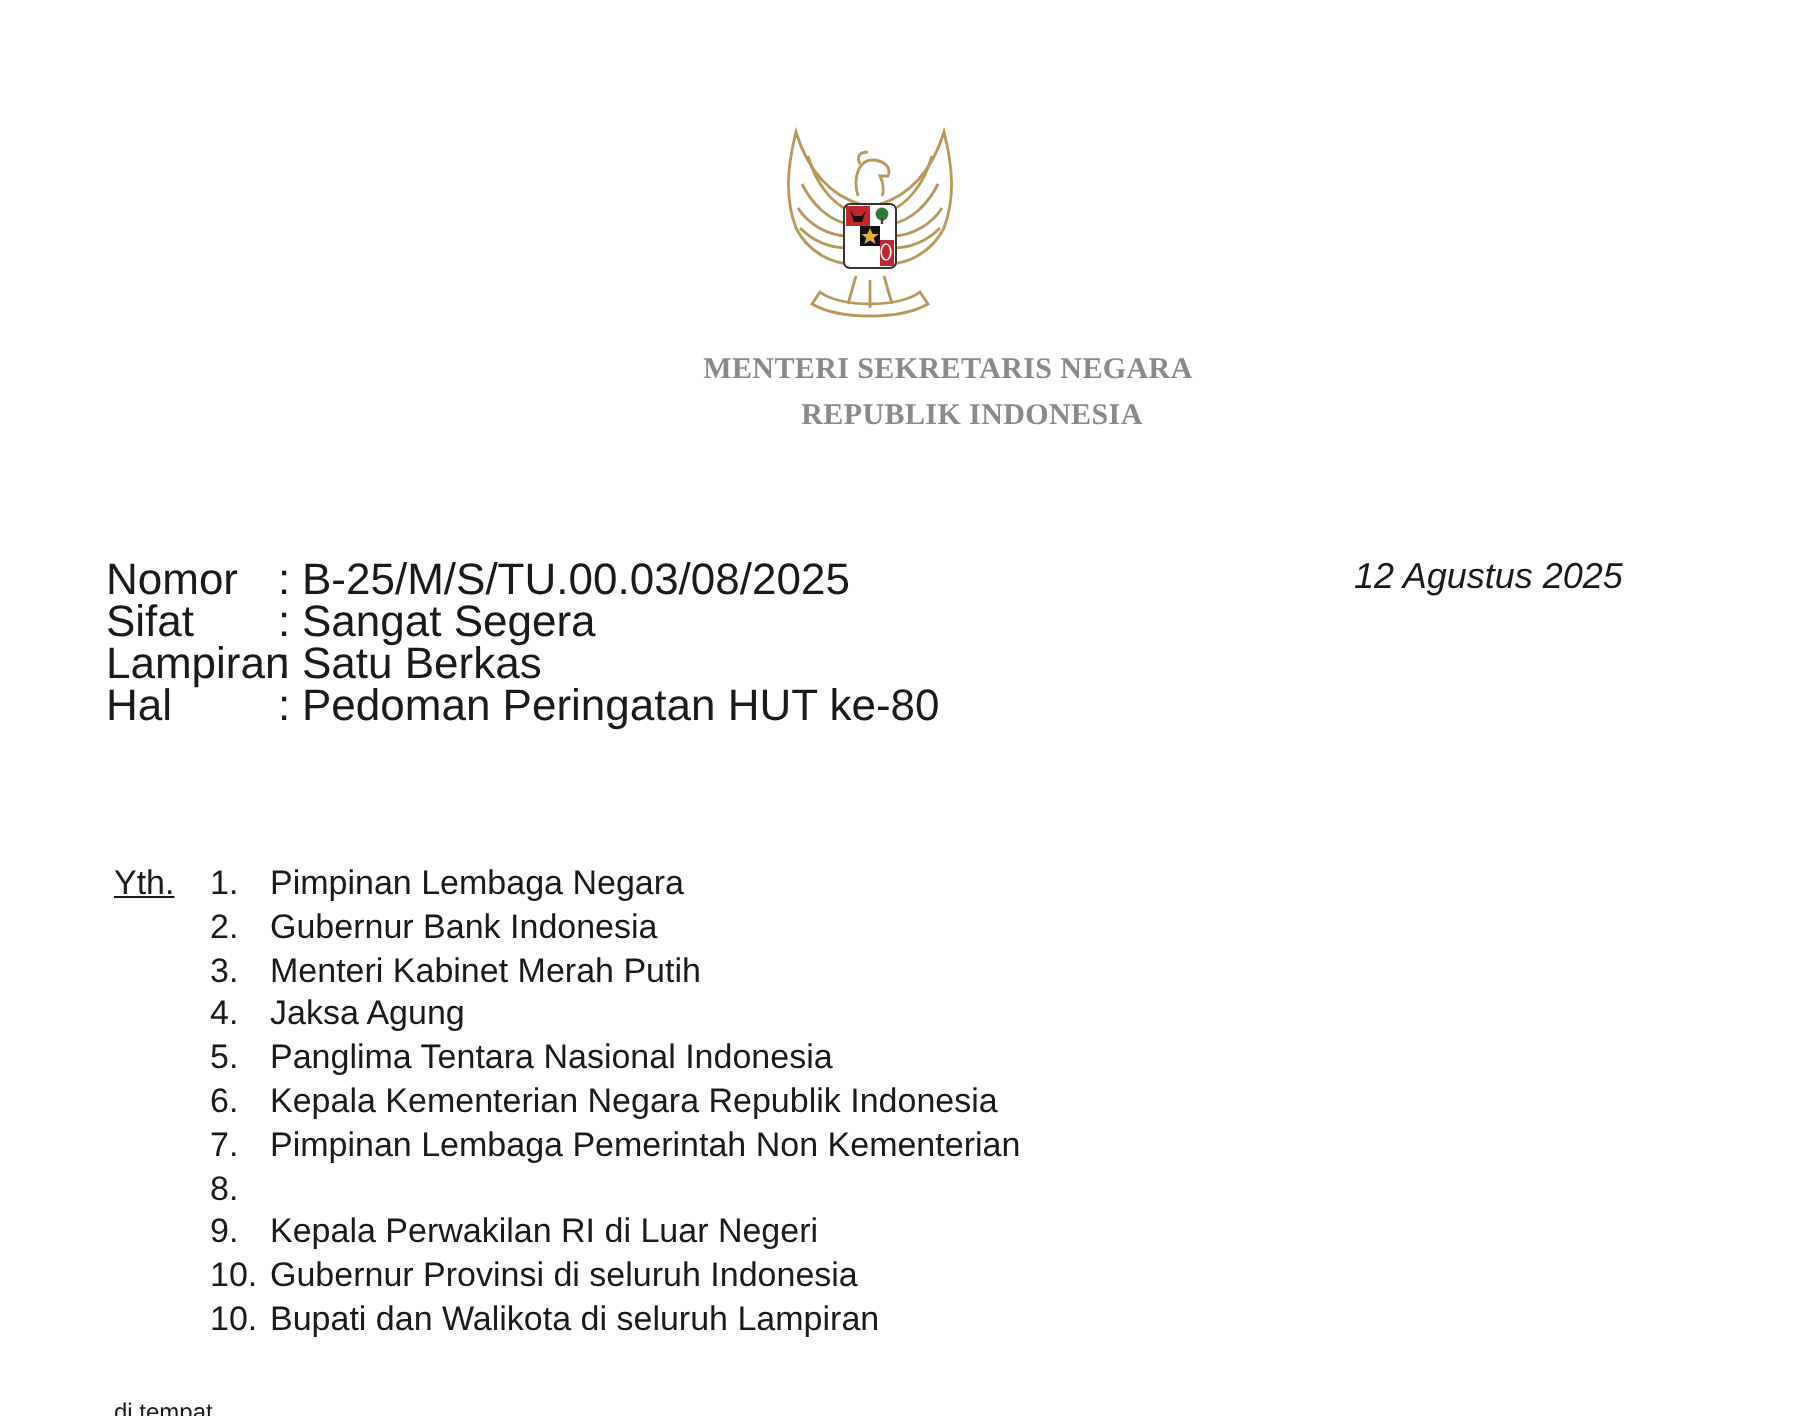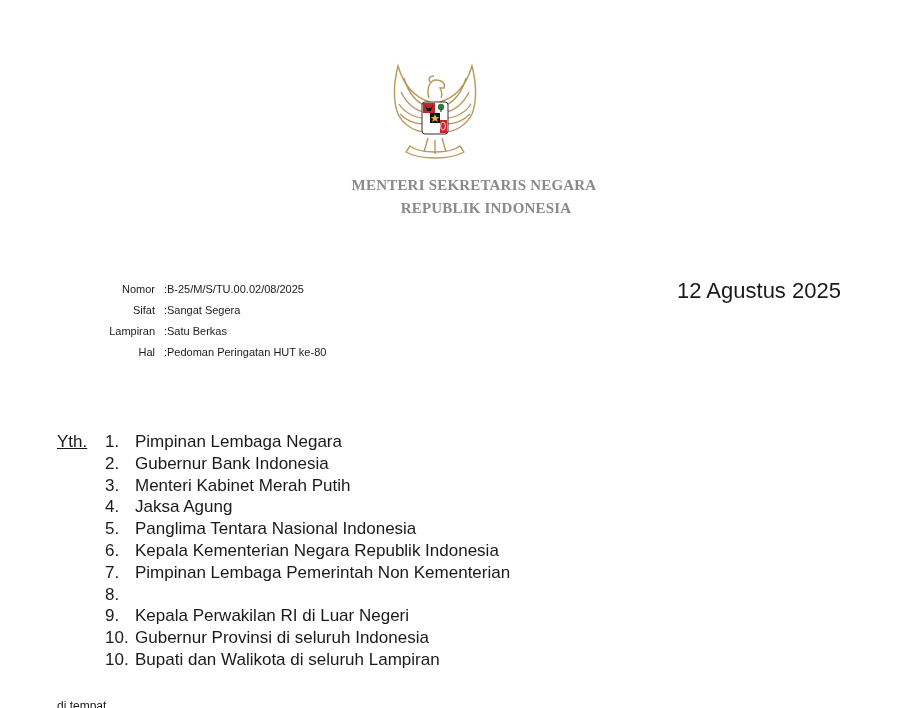--- a/index.html
+++ b/index.html
@@ -4,26 +4,26 @@
 <style>
   html, body { margin:0; padding:0; background:#ffffff; }
   body { width:908px; height:708px; position:relative; overflow:hidden;
          font-family:"Liberation Sans", sans-serif; color:#1a1a1a; }
   .emblem { position:absolute; left:386px; top:62px; width:98px; height:104px; }
   .heading { position:absolute; left:0; width:868px; text-align:center;
              font-family:"Liberation Serif", serif; font-weight:bold;
              color:#8a8a8a; font-size:15px; letter-spacing:0.2px;margin-left:40px; }
   .h1 { top:177px; }
   .h2 { top:200px;padding-left:12px; }
-  .meta { position:absolute; left:69px; top:279px; font-size:11px; line-height:21px;text-align:right; }
+  .meta { position:absolute; left:53px; top:279px; font-size:22px; line-height:21px; }
   .meta-row { display:flex; }
   .meta-label { width:86px; }
   .meta-colon { width:12px; }
   .meta-value { }
-  .date { position:absolute; left:677px; top:278px; font-size:22px; }
+  .date { position:absolute; left:677px; top:278px; font-size:18px;font-style:italic; }
   .recip { position:absolute; left:57px; top:431px; font-size:17px; line-height:21.8px; }
   .recip-row { display:flex; }
   .yth { width:48px;text-decoration:underline; }
   .num { width:30px; }
   .closing { position:absolute; left:57px; top:670px; font-size:12px;margin-top:29px; }
 </style>
 </head>
 <body>
 
 <div class="emblem">
@@ -66,21 +66,21 @@
   </svg>
 </div>
 
 <div class="heading h1">MENTERI SEKRETARIS NEGARA</div>
 <div class="heading h2">REPUBLIK INDONESIA</div>
 
 <div class="meta">
   <div class="meta-row">
     <span class="meta-label">Nomor</span>
     <span class="meta-colon">:</span>
-    <span class="meta-value">B-25/M/S/TU.00.02/08/2025</span>
+    <span class="meta-value">B-25/M/S/TU.00.03/08/2025</span>
   </div>
   <div class="meta-row">
     <span class="meta-label">Sifat</span>
     <span class="meta-colon">:</span>
     <span class="meta-value">Sangat Segera</span>
   </div>
   <div class="meta-row">
     <span class="meta-label">Lampiran</span>
     <span class="meta-colon">:</span>
     <span class="meta-value">Satu Berkas</span>

